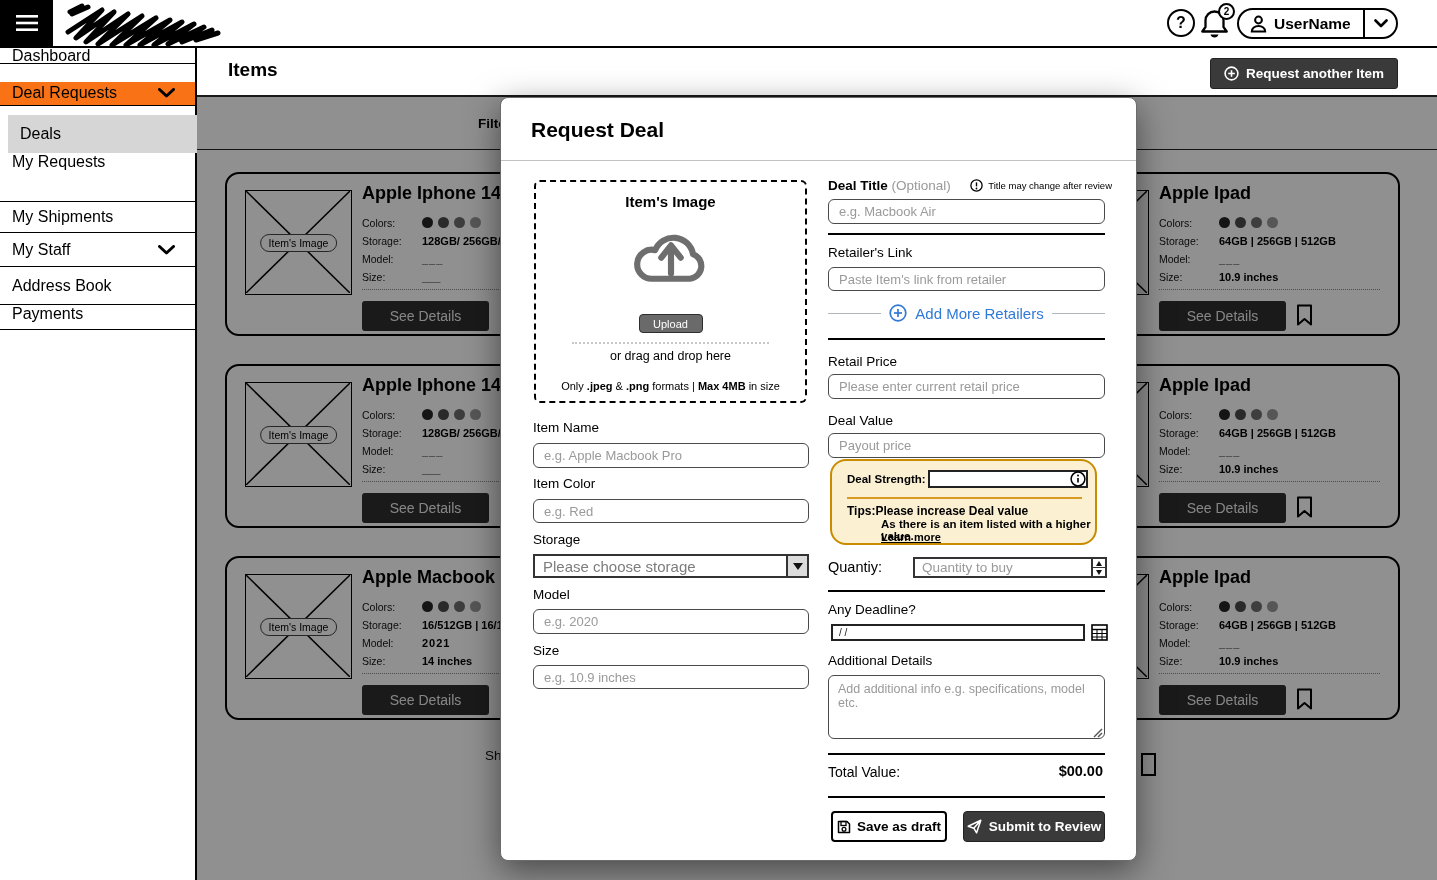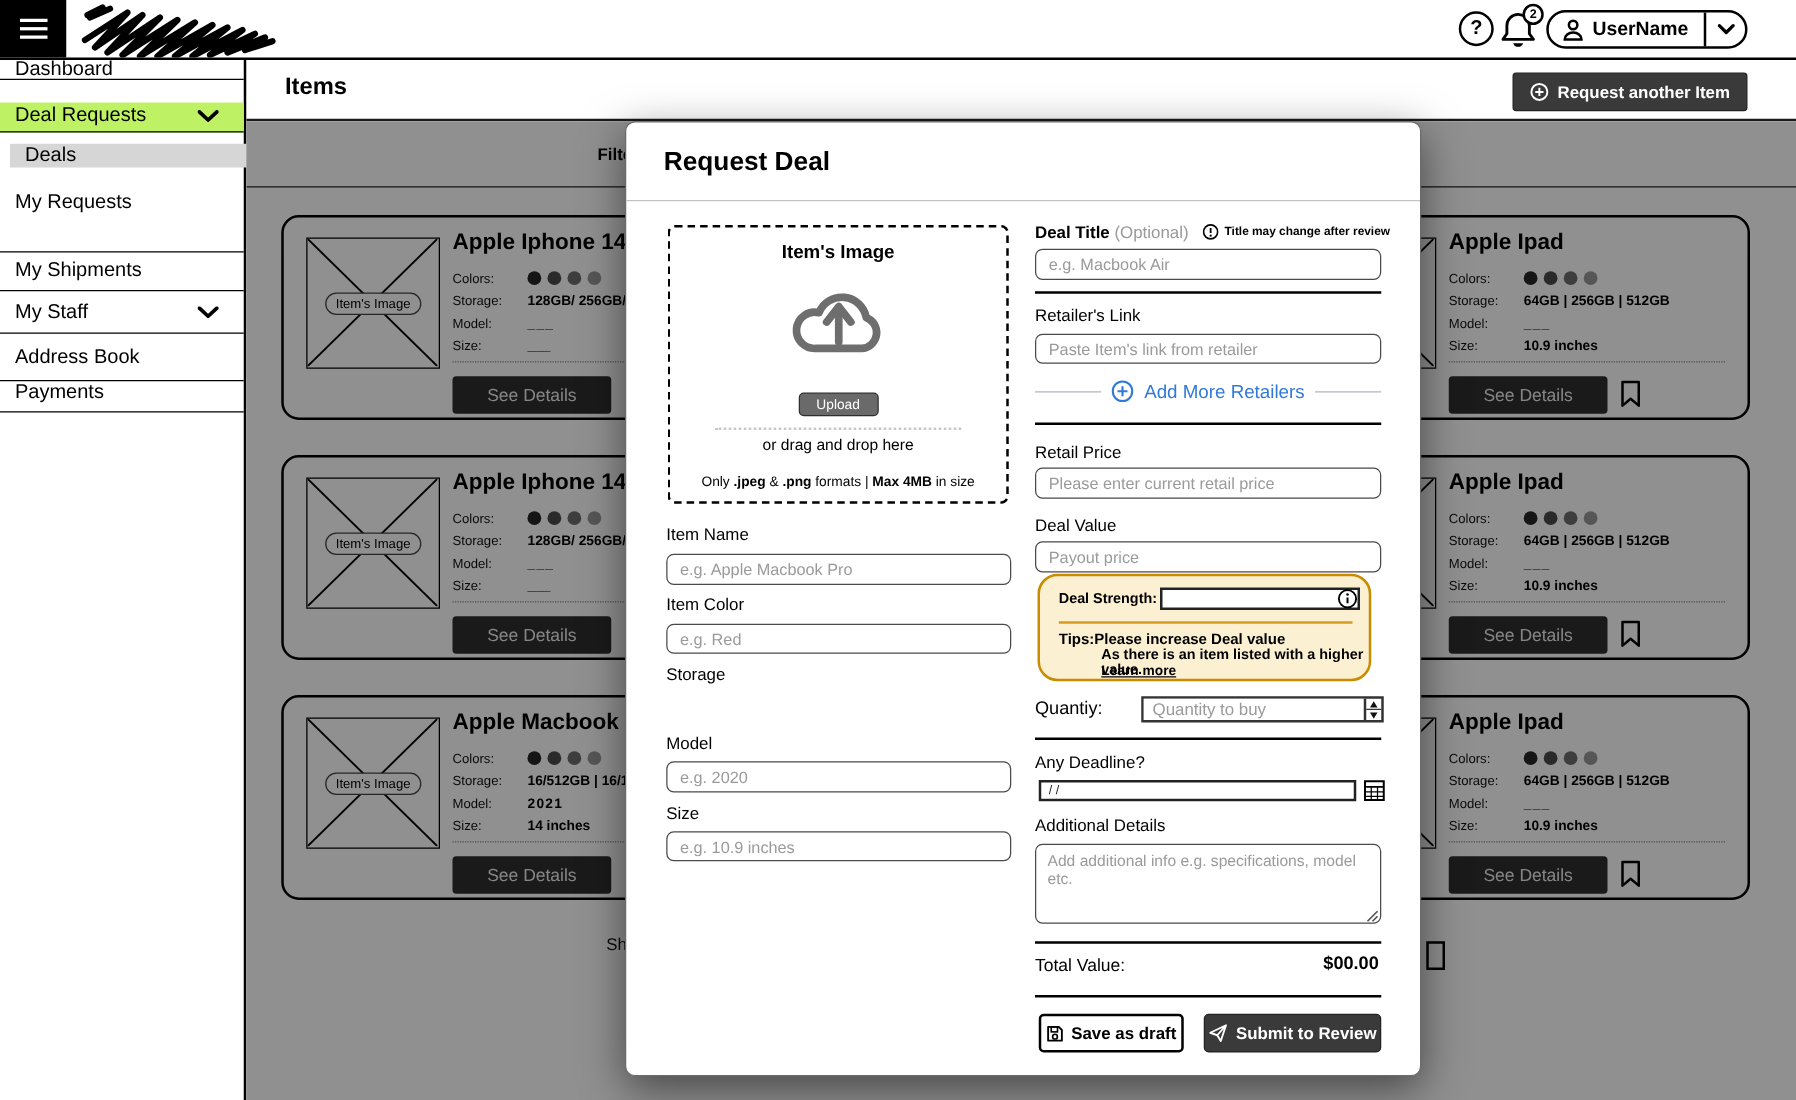--- a/index.html
+++ b/index.html
@@ -71,21 +71,21 @@
   .fmt-text { position:absolute; left:0; width:100%; top:198px; font-size:11px; }
   .fmt-text b { font-weight:800; }
 
   .sel-box { position:absolute; border:2px solid #333; background:#fff; display:flex; align-items:center; cursor:pointer; }
   .sel-text { flex:1; font-size:15px; color:#7d7d7d; padding-left:8px; white-space:nowrap; overflow:hidden; }
   .sel-arrow { width:21px; align-self:stretch; border-left:2px solid #333; display:flex; align-items:center; justify-content:center; background:#dcdcdc; }
   .tri-down { width:0; height:0; border-left:5px solid transparent; border-right:5px solid transparent; border-top:7px solid #111; }
 
   .opt { color:#999; font-weight:400; }
   .note-row { position:absolute; right:24px; top:81px; display:flex; align-items:center; gap:5px; }
-  .note-text { font-size:9.5px; font-weight:700; }
+  .note-text { font-size:9.5px; font-weight:400; }
   .add-row { position:absolute; left:327px; top:206px; width:277px; display:flex; align-items:center; gap:8px; cursor:pointer; }
   .add-row .ln { flex:1; border-top:1.5px solid #aeb6c0; }
   .add-text { color:var(--accent_blue,#3079d8); font-size:15px; font-weight:500; white-space:nowrap; }
 
   .tips-box { position:absolute; left:329px; top:361px; width:267px; height:86px; background:var(--tip_bg,#fbf0d2); border:2px solid var(--tip_border,#c98c00); border-radius:16px; }
   .str-row { position:absolute; left:15px; top:9px; display:flex; align-items:center; }
   .str-lab { font-size:11.5px; font-weight:800; }
   .str-bar { width:160px; height:18px; border:2px solid #222; background:#fff; margin-left:2px; }
   .str-fill { height:100%; background:var(--bar_fill,#e5af4d); }
   .tips-hr { position:absolute; left:15px; right:13px; top:36px; border-top:2px solid #d89a20; }
@@ -160,27 +160,27 @@
       <line x1="4.2" y1="7.5" x2="10.8" y2="7.5" stroke="#fff" stroke-width="1.6"></line>
     </svg>
     <span>Request another Item</span>
   </button>
 </div>
 
 <div class="abs sidebar">
   <div class="side-item" style="top:0;height:16px;border-bottom:1.5px solid #000;">
     <span>Dashboard</span>
   </div>
-  <div class="side-item" style="top:33.5px;height:24px;background:#bef264;border-bottom:1.5px solid #000;">
+  <div class="side-item" style="top:33.5px;height:24px;background:#f97316;border-bottom:1.5px solid #000;">
     <span>Deal Requests</span>
     <svg class="chev" width="17" height="10" viewBox="0 0 17 10">
       <polyline points="1.5,1.5 8.5,8 15.5,1.5" fill="none" stroke="#000" stroke-width="3" stroke-linecap="round" stroke-linejoin="round"></polyline>
     </svg>
   </div>
-  <div class="side-item" style="top:67px;height:19px;left:8px;width:189px;background:#d6d6d6;">
+  <div class="side-item" style="top:67px;height:38px;left:8px;width:189px;background:#d6d6d6;">
     <span>Deals</span>
   </div>
   <div class="side-item" style="top:99px;height:30px;">
     <span>My Requests</span>
   </div>
   <div class="side-item" style="top:153px;height:32px;border-top:1.5px solid #000;border-bottom:1.5px solid #000;">
     <span>My Shipments</span>
   </div>
   <div class="side-item" style="top:186.5px;height:32px;border-bottom:1.5px solid #000;">
     <span>My Staff</span>
@@ -443,20 +443,26 @@
     <div class="fmt-text"><span>Only </span><b>.jpeg</b><span> &amp; </span><b>.png</b><span> formats | </span><b>Max 4MB</b><span> in size</span></div>
   </div>
 
   <div class="f-label" style="left:32px;top:322px">Item Name</div>
   <input class="t-input" style="left: 32px; top: 345px; width: 276px; height: 25px;" placeholder="e.g. Apple Macbook Pro">
 
   <div class="f-label" style="left:32px;top:378px">Item Color</div>
   <input class="t-input" style="left: 32px; top: 401px; width: 276px; height: 24px;" placeholder="e.g. Red">
 
   <div class="f-label" style="left:32px;top:434px">Storage</div>
+  <div class="sel-box" style="left:32px;top:456px;width:276px;height:24px">
+    <span class="sel-text">Please choose storage</span>
+    <span class="sel-arrow">
+        <span class="tri-down"></span>
+      </span>
+  </div>
 
   <div class="f-label" style="left:32px;top:489px">Model</div>
   <input class="t-input" style="left: 32px; top: 511px; width: 276px; height: 25px;" placeholder="e.g. 2020">
 
   <div class="f-label" style="left:32px;top:545px">Size</div>
   <input class="t-input" style="left: 32px; top: 567px; width: 276px; height: 24px;" placeholder="e.g. 10.9 inches">
 
   <div class="f-label" style="left:327px;top:80px;font-weight:700">
     <span>Deal Title</span> <span class="opt">(Optional)</span>
   </div>

